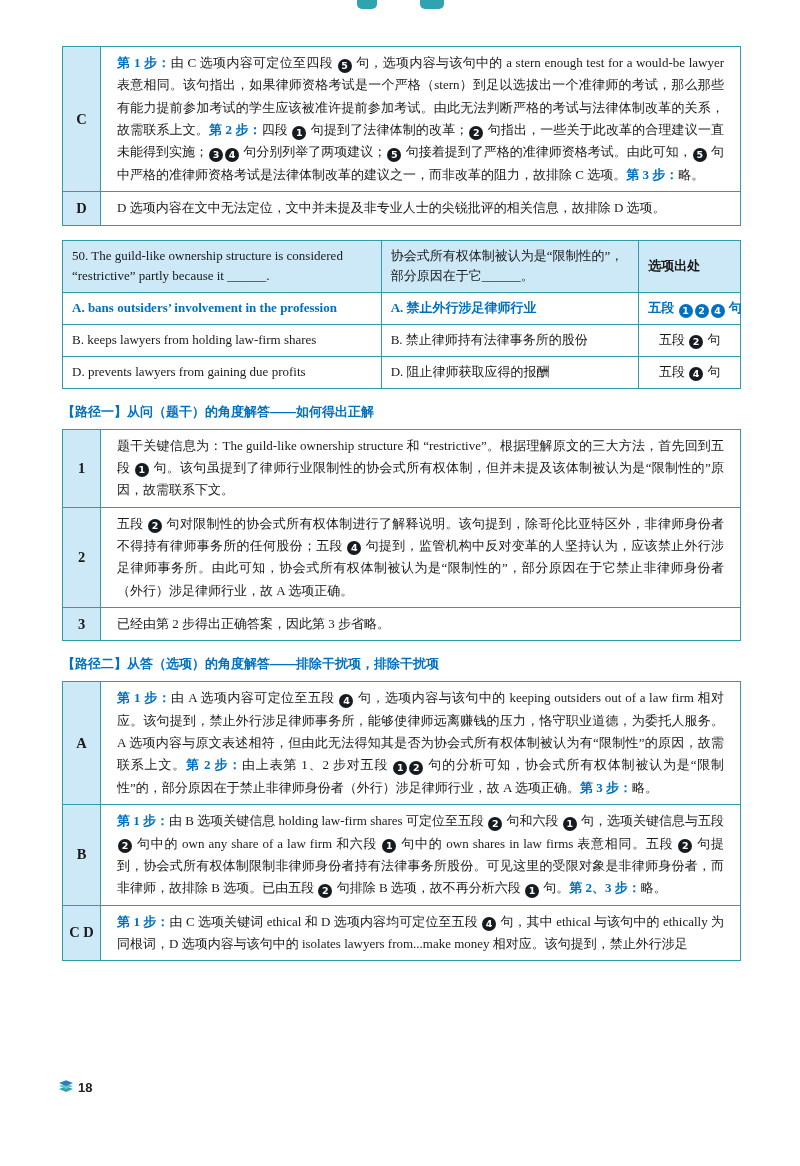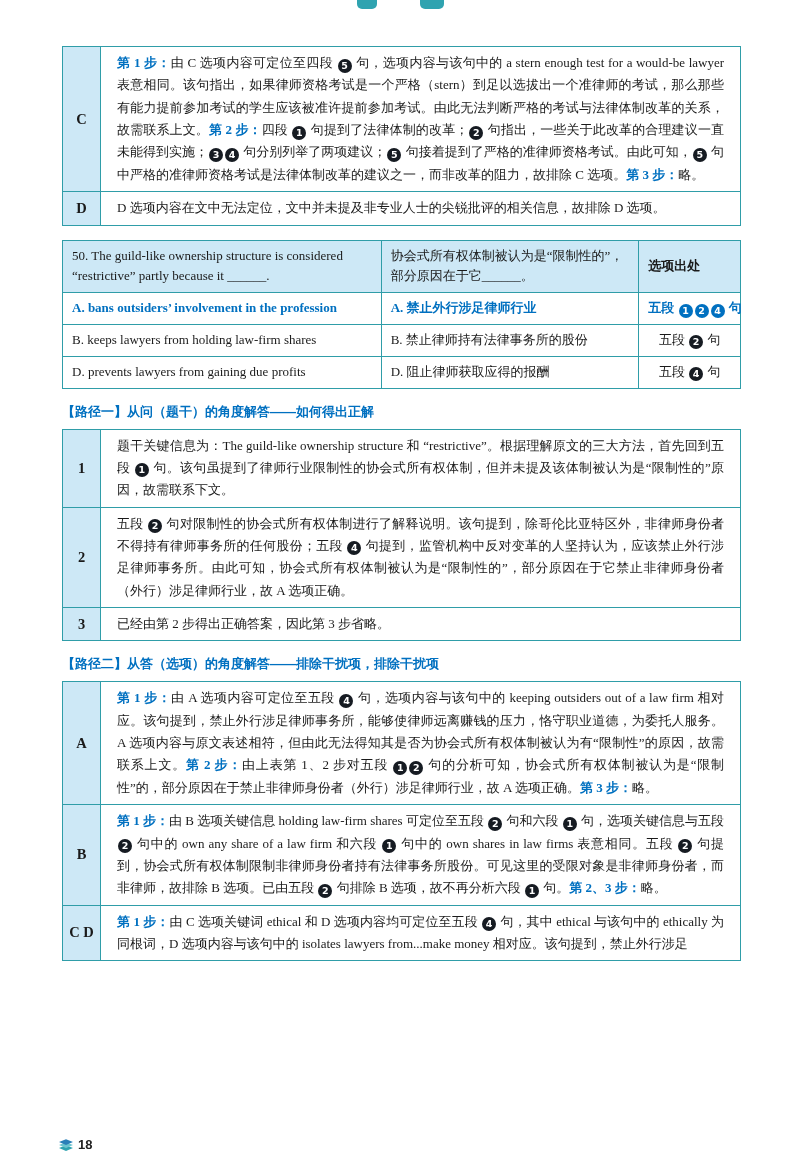--- a/index.html
+++ b/index.html
@@ -49,22 +49,22 @@
   .correct { color:#0070c0; font-weight:bold; }
   .correct .circ { background:#0070c0; }
 
   .path-header {
     color:#0070c0; font-weight:bold; font-size:13px;
     margin:14px 0 8px 0;
     font-family:"Liberation Sans","DejaVu Sans",sans-serif;
   }
 
   .footer {
-    position:absolute; left:58px; top:1137px;
-    display:flex; align-items:flex-end; gap:4px;
+    position:absolute; left:58px; top:1080px;
+    display:flex; align-items:flex-start; gap:4px;
   }
   .pagenum {
     font-size:13px; font-weight:bold;
     font-family:"Liberation Sans","DejaVu Sans",sans-serif; color:#222;
   }
 </style>
 </head>
 <body>
 
 <div class="page">

